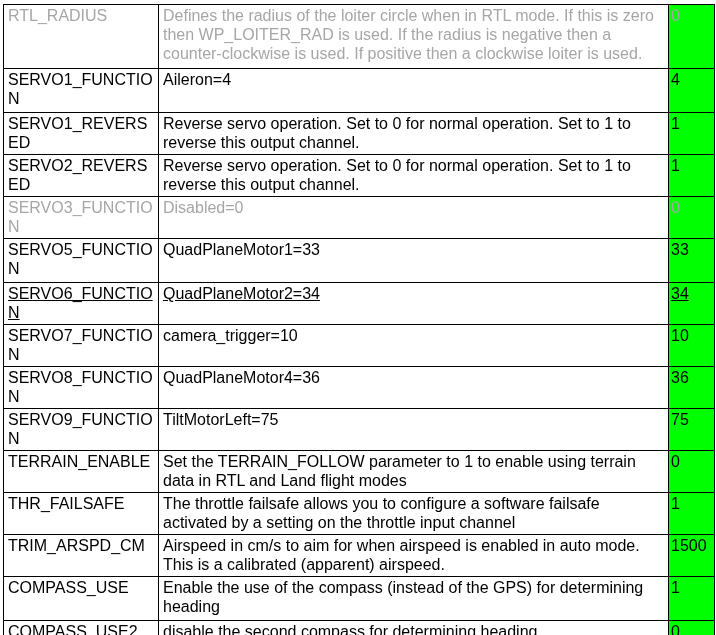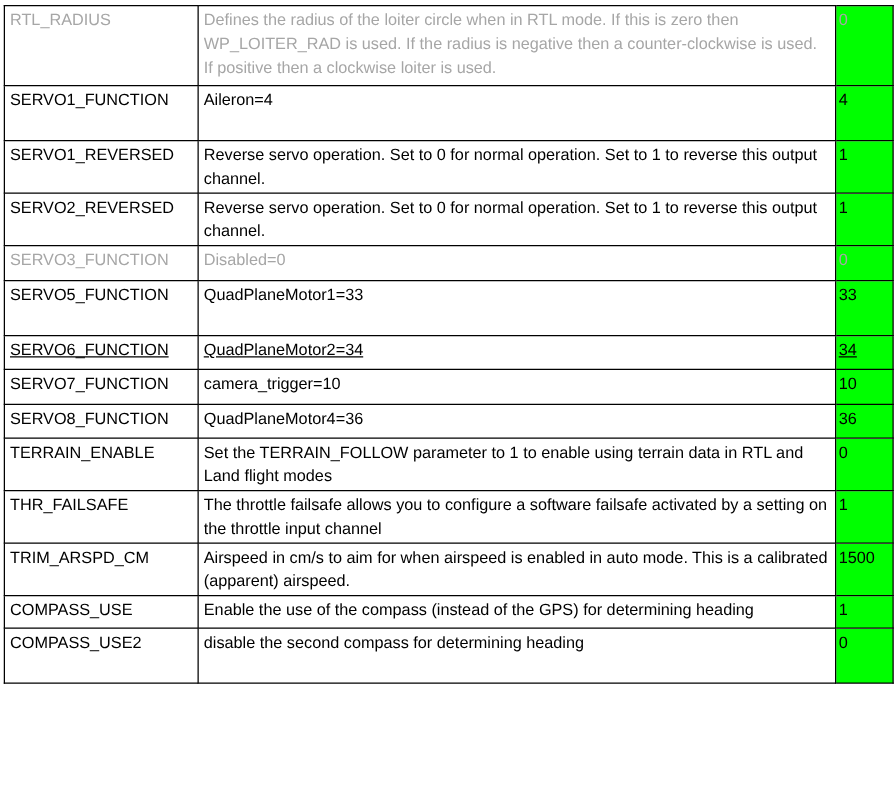--- a/index.html
+++ b/index.html
@@ -18,21 +18,21 @@
     margin: 4px 0 0 3px;
     background: #ffffff;
   }
   col.c-name  { width: 155px; }
   col.c-desc  { width: 510px; }
   col.c-value { width: 46px; }
   td {
     border: 1px solid var(--border-color, #000000);
     vertical-align: top;
     padding: 1px 4px 2px 4px;
-    font-size: 13px;
+    font-size: 16px;
     line-height: 19px;
     color: #000000;
     overflow: hidden;
     word-wrap: break-word;
   }
   td.value {
     background: var(--value-bg, #00ff00);
     padding-left: 2px;
     padding-right: 1px;
   }
@@ -106,20 +106,25 @@
         <td>SERVO7_FUNCTION</td>
         <td>camera_trigger=10</td>
         <td class="value">10</td>
       </tr>
       <tr>
         <td>SERVO8_FUNCTION</td>
         <td>QuadPlaneMotor4=36</td>
         <td class="value">36</td>
       </tr>
       <tr>
+        <td>SERVO9_FUNCTION</td>
+        <td>TiltMotorLeft=75</td>
+        <td class="value">75</td>
+      </tr>
+      <tr>
         <td>TERRAIN_ENABLE</td>
         <td>Set the TERRAIN_FOLLOW parameter to 1 to enable using terrain data in RTL and Land flight modes</td>
         <td class="value">0</td>
       </tr>
       <tr>
         <td>THR_FAILSAFE</td>
         <td>The throttle failsafe allows you to configure a software failsafe activated by a setting on the throttle input channel</td>
         <td class="value">1</td>
       </tr>
       <tr>

